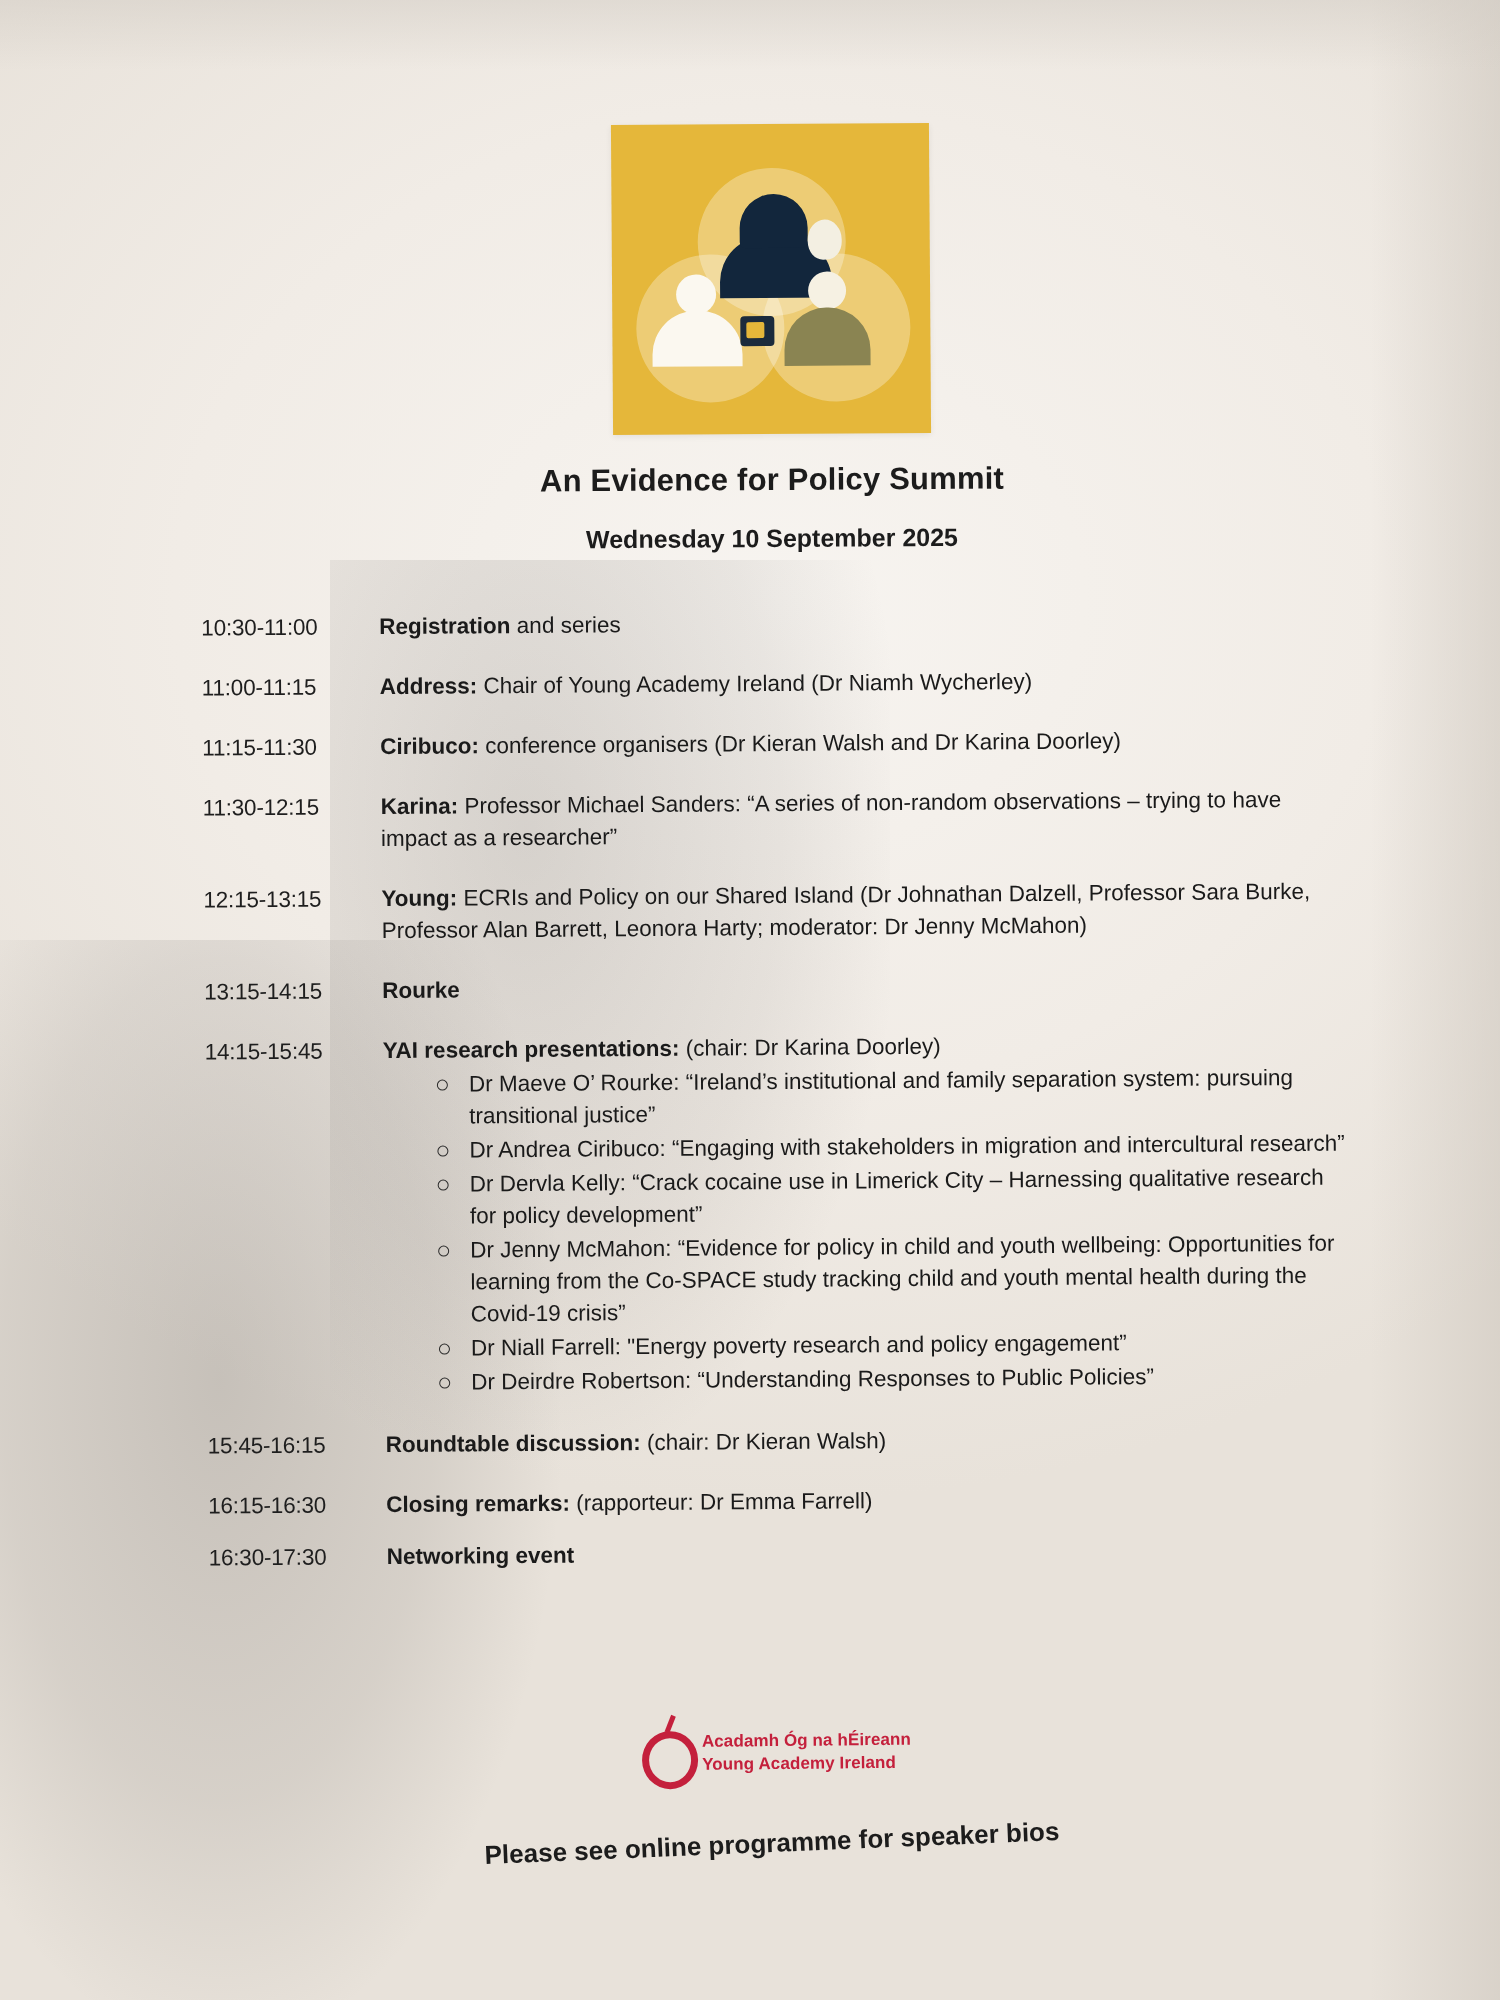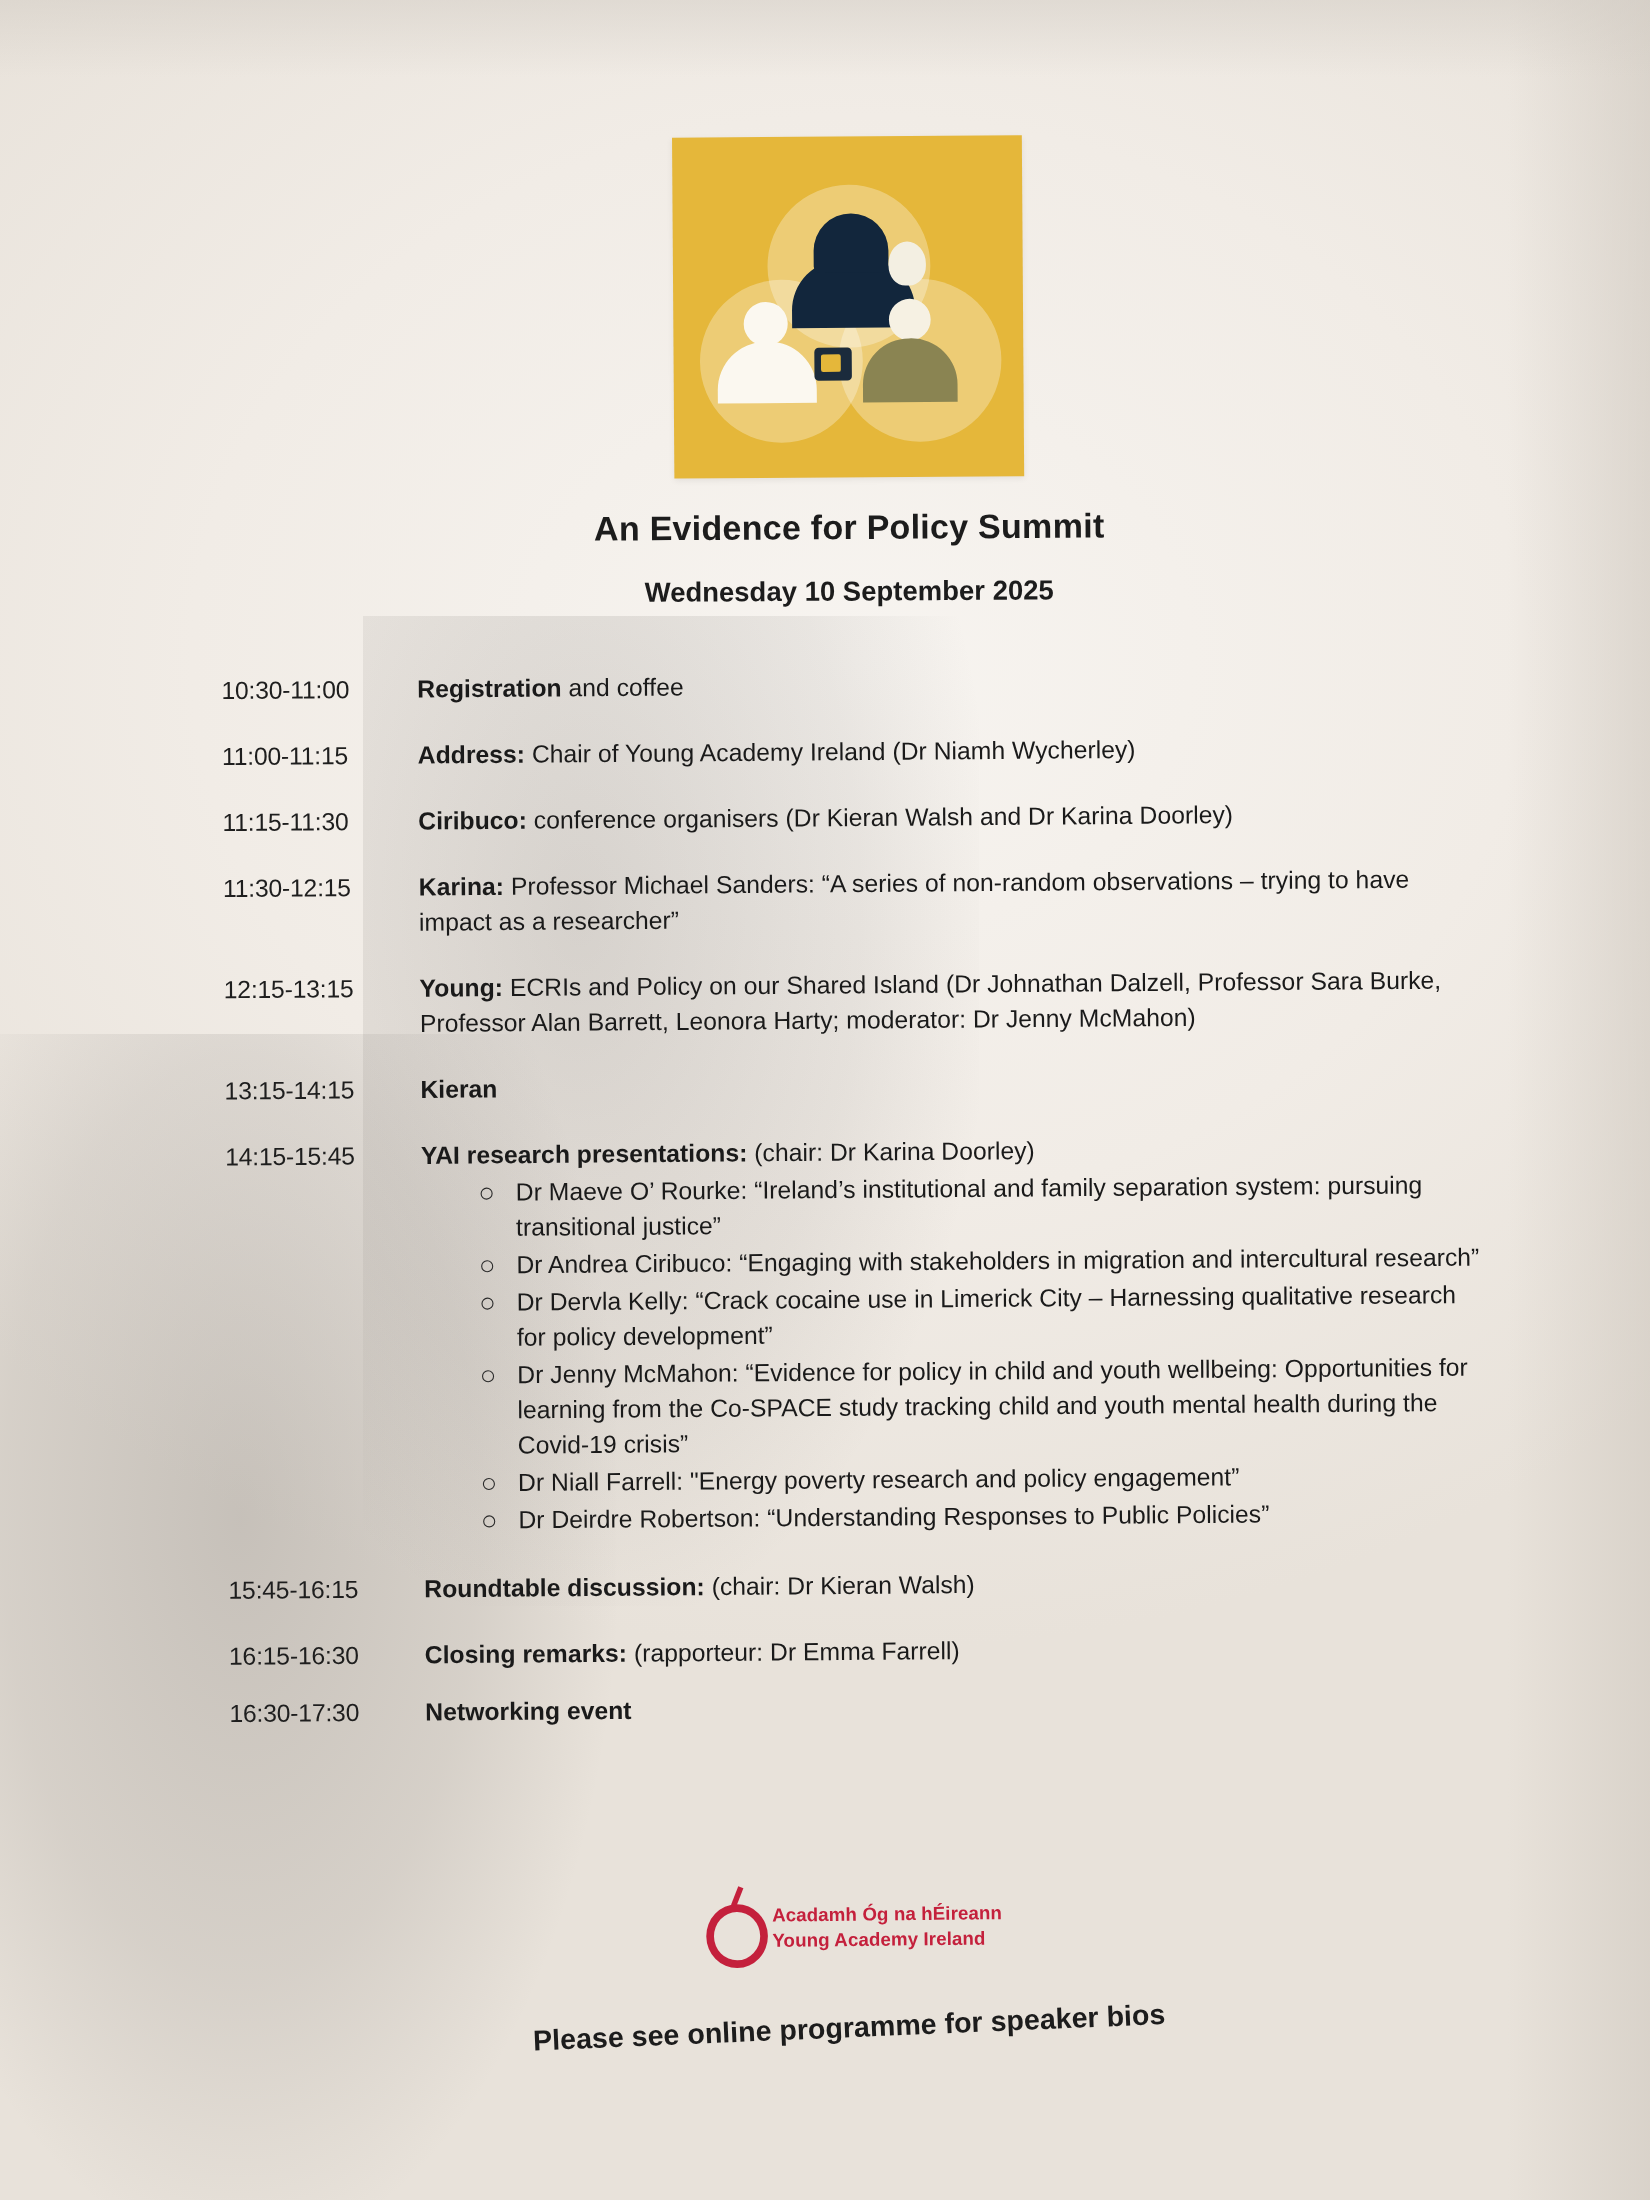--- a/index.html
+++ b/index.html
@@ -313,41 +313,41 @@
       <div class="fig-device"></div>
     </div>
   </div>
 
   <div class="title">An Evidence for Policy Summit</div>
   <div class="subtitle">Wednesday 10 September 2025</div>
 
   <div id="schedule">
       <div class="row">
         <div class="time">10:30-11:00</div>
-        <div class="desc"><b>Registration</b><span> and coffee</span></div>
+        <div class="desc"><b>Registration</b><span> and series</span></div>
       </div>
       <div class="row">
         <div class="time">11:00-11:15</div>
         <div class="desc"><b>Address:</b><span> Chair of Young Academy Ireland (Dr Niamh Wycherley)</span></div>
       </div>
       <div class="row">
         <div class="time">11:15-11:30</div>
         <div class="desc"><b>Ciribuco:</b><span> conference organisers (Dr Kieran Walsh and Dr Karina Doorley)</span></div>
       </div>
       <div class="row">
         <div class="time">11:30-12:15</div>
         <div class="desc"><b>Karina:</b><span> Professor Michael Sanders: “A series of non-random observations – trying to have impact as a researcher”</span></div>
       </div>
       <div class="row">
         <div class="time">12:15-13:15</div>
         <div class="desc"><b>Young:</b><span> ECRIs and Policy on our Shared Island (Dr Johnathan Dalzell, Professor Sara Burke, Professor Alan Barrett, Leonora Harty; moderator: Dr Jenny McMahon)</span></div>
       </div>
       <div class="row">
         <div class="time">13:15-14:15</div>
-        <div class="desc"><b>Kieran</b><span></span></div>
+        <div class="desc"><b>Rourke</b><span></span></div>
       </div>
       <div class="row">
         <div class="time">14:15-15:45</div>
         <div class="desc"><b>YAI research presentations:</b><span> (chair: Dr Karina Doorley)</span><ul class="subitems">
             <li>Dr Maeve O’ Rourke: “Ireland’s institutional and family separation system: pursuing transitional justice”</li>
             <li>Dr Andrea Ciribuco: “Engaging with stakeholders in migration and intercultural research”</li>
             <li>Dr Dervla Kelly: “Crack cocaine use in Limerick City – Harnessing qualitative research for policy development”</li>
             <li>Dr Jenny McMahon: “Evidence for policy in child and youth wellbeing: Opportunities for learning from the Co-SPACE study tracking child and youth mental health during the Covid-19 crisis”</li>
             <li>Dr Niall Farrell: "Energy poverty research and policy engagement”</li>
             <li>Dr Deirdre Robertson: “Understanding Responses to Public Policies”</li>

